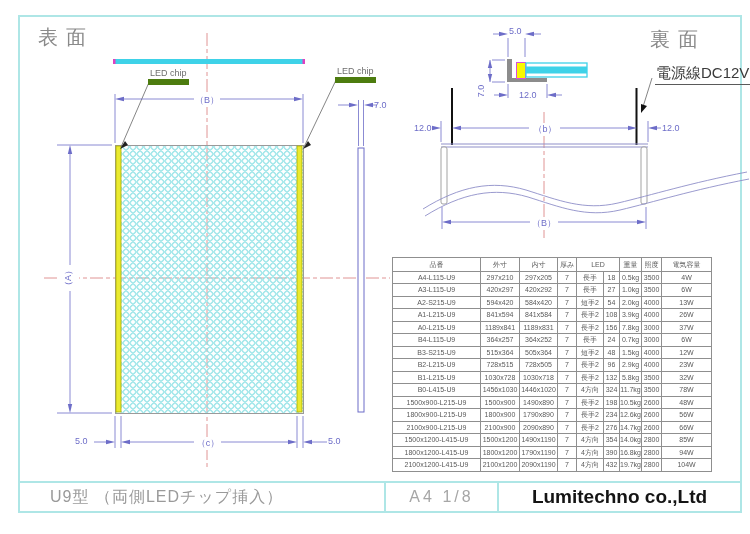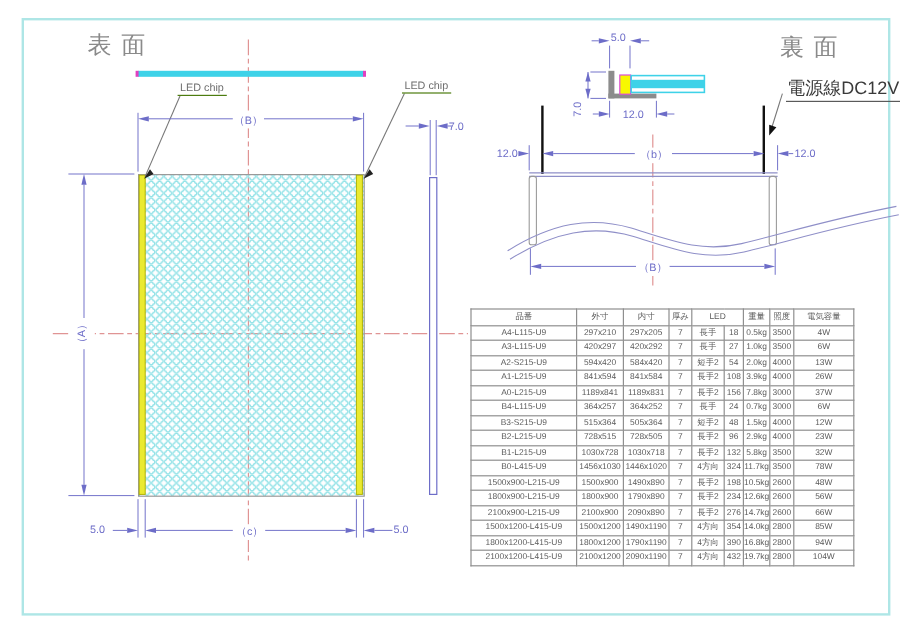--- a/index.html
+++ b/index.html
@@ -3,21 +3,21 @@
 <meta charset="utf-8">
 <style>
   html,body{margin:0;padding:0;background:#fff;}
   #page{position:relative;width:750px;height:534px;background:#fff;overflow:hidden;
         font-family:"Liberation Sans",sans-serif;}
   .frame{position:absolute;left:18px;top:15px;width:720px;height:494px;
          border:2px solid #aee6e6;}
   svg.overlay{position:absolute;left:0;top:0;}
   .txt{position:absolute;white-space:nowrap;}
   .jlabel{font-size:20px;color:#8a8a8a;letter-spacing:8px;}
-  .chiplabel{font-size:9px;color:#6e6e6e;border-bottom:1px solid #4d7c0f;padding:0 2px 1px 2px;}
+  .chiplabel{font-size:9px;color:#6e6e6e;border-bottom:6px solid #4d7c0f;padding:0 2px 1px 2px;}
   .powerlabel{font-size:15px;color:#3a3a3a;border-bottom:1px solid #5a5a5a;padding:0 1px 1px 1px;}
   .dim{font-size:9px;color:#6d6dc8;}
   .dim.bgw{background:#fff;padding:0 1px;}
   .ctr{transform:translateX(-50%);}
   .rotbox{position:absolute;display:flex;align-items:center;justify-content:center;
           background:#fff;font-size:9px;color:#6d6dc8;transform:rotate(-90deg);}
   .spec-table-wrap{position:absolute;left:392px;top:257px;}
   table{border-collapse:collapse;background:#fff;}
   th,td{border:1px solid #8f8f8f;font:7px "Liberation Sans",sans-serif;color:#5a5a5a;
         text-align:center;padding:0;height:11.5px;line-height:11.5px;font-weight:normal;}
@@ -147,21 +147,21 @@
         <path d="M442,207 V229 M646,207 V229 M451,222 H530 M558,222 H637" fill="none"></path>
       </g>
       <polygon points="442,222 451,219.8 451,224.2" fill="#6d6dc8"></polygon>
       <polygon points="646,222 637,219.8 637,224.2" fill="#6d6dc8"></polygon>
 
       <path d="M652,78 L642,110" stroke="#777" stroke-width="0.9" fill="none"></path>
       <polygon points="641,113 647,106 641,104" fill="#111"></polygon>
     </g>
   </svg>
 
-  <span class="txt jlabel" style="left:38px;top:24px;margin-left:35px;">表面</span>
+  <span class="txt jlabel" style="left:38px;top:24px;">表面</span>
   <span class="txt jlabel" style="left:650px;top:26px;text-align:center;">裏面</span>
 
   <span class="txt chiplabel" style="left:148px;top:68px;">LED chip</span>
   <span class="txt chiplabel" style="left:335px;top:66px;">LED chip</span>
   <span class="txt powerlabel" style="left:655px;top:64px;">電源線DC12V</span>
 
   <span class="txt dim bgw ctr" style="left:207px;top:94px;">（B）</span>
   <div class="rotbox" style="left:59px;top:267px;width:18px;height:22px;">
     <span>（A）</span>
   </div>
@@ -380,14 +380,19 @@
             <td>4方向</td>
             <td>432</td>
             <td>19.7kg</td>
             <td>2800</td>
             <td>104W</td>
           </tr>
         </tbody>
     </table>
   </div>
 
+  <div class="titleblock">
+    <div class="tb-cell tb-model">U9型 （両側LEDチップ挿入）</div>
+    <div class="tb-cell tb-sheet">A4 1/8</div>
+    <div class="tb-cell tb-company">Lumitechno co.,Ltd</div>
+  </div>
 
 </div>
 
 </body></html>

